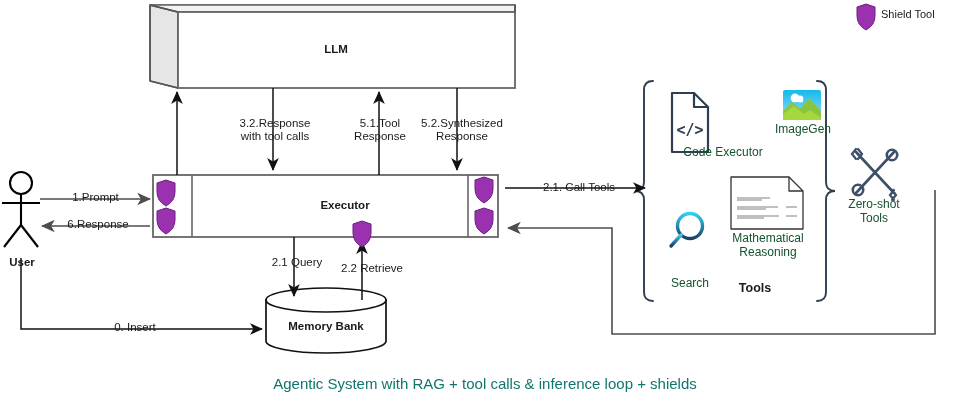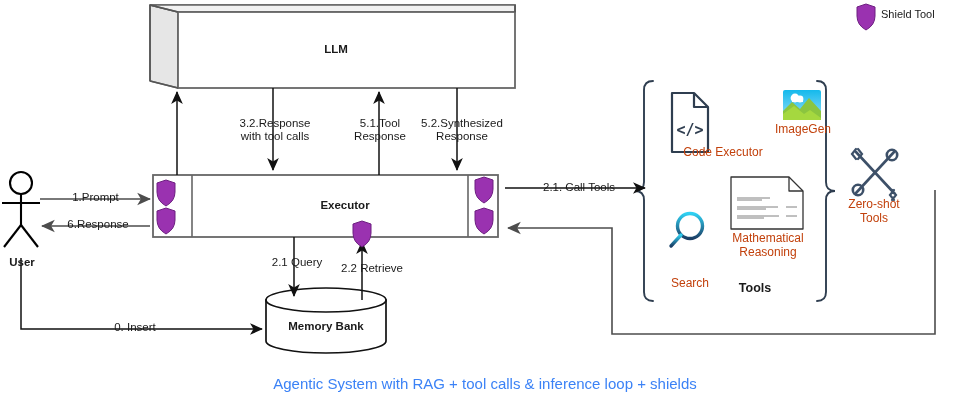--- a/index.html
+++ b/index.html
@@ -3,22 +3,22 @@
 <meta charset="utf-8">
 <style>
   html,body{margin:0;padding:0;background:#ffffff;}
   body{width:970px;height:411px;position:relative;overflow:hidden;
        font-family:"Liberation Sans",sans-serif;color:#000;}
   .stage{position:absolute;left:0;top:0;width:970px;height:411px;}
   .lbl{position:absolute;font-size:11.5px;line-height:13px;color:#1a1a1a;
        text-align:center;white-space:pre-line;}
   .lbl.b{font-weight:bold;}
   svg.layer{position:absolute;left:0;top:0;width:970px;height:411px;overflow:visible;}
-  .title{position:absolute;font-size:15px;color:#3b82f6;text-align:center;}
-  .toolname{position:absolute;font-size:12px;color:#c2410c;text-align:center;line-height:14px;}
+  .title{position:absolute;font-size:15px;color:#0f766e;text-align:center;}
+  .toolname{position:absolute;font-size:12px;color:#14532d;text-align:center;line-height:14px;}
 </style>
 </head>
 <body>
 
 <div class="stage">
 
   <svg class="layer" viewBox="0 0 970 411">
     <defs>
       <marker id="ah" markerWidth="9" markerHeight="9" refX="8" refY="4.5" orient="auto">
         <path d="M0,0.6 L8.6,4.5 L0,8.4 L2.3,4.5 Z" fill="#4d4d4d"></path>

